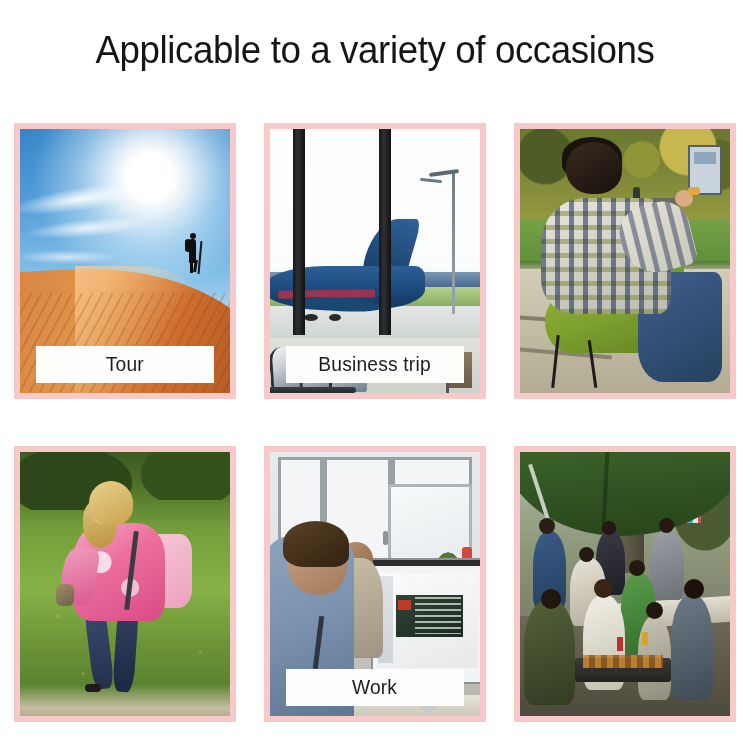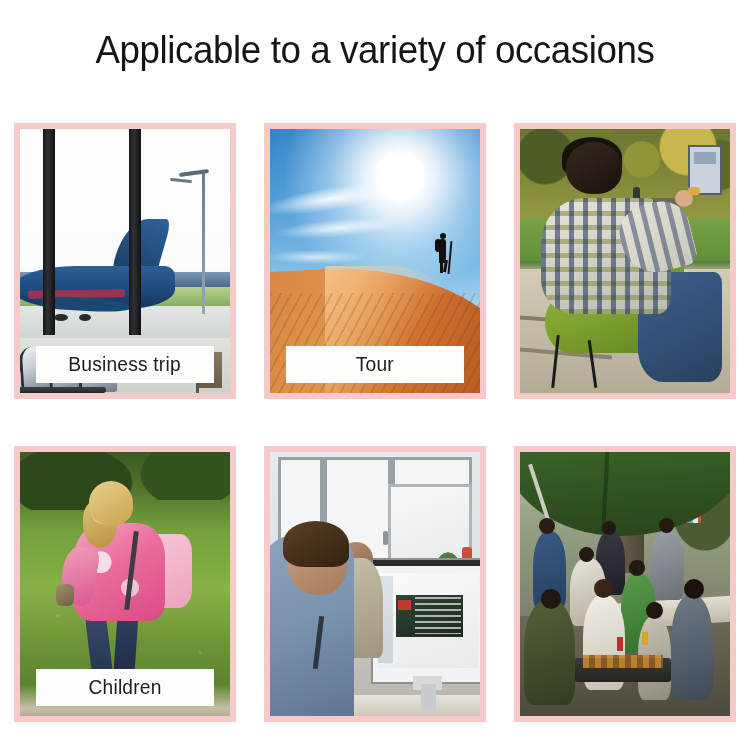--- a/index.html
+++ b/index.html
@@ -319,20 +319,42 @@
 <body>
 
 <div class="page">
 
   <div class="page-title">Applicable to a variety of occasions</div>
 
   <div class="grid">
 
     <div class="card">
       <div class="photo">
+        <div class="layer sky-tour"></div>
+        <div class="layer cloud-a"></div>
+        <div class="layer cloud-b"></div>
+        <div class="layer cloud-c"></div>
+        <div class="layer dune-far"></div>
+        <div class="layer dune-shadow"></div>
+        <div class="layer dune-main"></div>
+        <div class="layer dune-crest"></div>
+        <div class="layer ripples"></div>
+        <div class="layer hiker">
+          <span class="pack"></span><span class="pack2"></span>
+          <span class="head"></span><span class="body"></span>
+          <span class="leg1"></span><span class="leg2"></span><span class="pole"></span>
+        </div>
+        <div class="label-box">
+          <span>Tour</span>
+        </div>
+      </div>
+    </div>
+
+    <div class="card">
+      <div class="photo">
         <div class="layer airport-bg"></div>
         <div class="layer tarmac-horizon"></div>
         <div class="layer grass-strip"></div>
         <div class="layer runway"></div>
         <div class="layer apron"></div>
         <div class="layer plane-tail"></div>
         <div class="layer plane-body"></div>
         <div class="layer plane-stripe"></div>
         <div class="layer plane-wing"></div>
         <div class="layer plane-gear1"></div>
@@ -351,42 +373,20 @@
         <div class="layer post-right"></div>
         <div class="layer post-right-leg"></div>
         <div class="label-box">
           <span>Business trip</span>
         </div>
       </div>
     </div>
 
     <div class="card">
       <div class="photo">
-        <div class="layer sky-tour"></div>
-        <div class="layer cloud-a"></div>
-        <div class="layer cloud-b"></div>
-        <div class="layer cloud-c"></div>
-        <div class="layer dune-far"></div>
-        <div class="layer dune-shadow"></div>
-        <div class="layer dune-main"></div>
-        <div class="layer dune-crest"></div>
-        <div class="layer ripples"></div>
-        <div class="layer hiker">
-          <span class="pack"></span><span class="pack2"></span>
-          <span class="head"></span><span class="body"></span>
-          <span class="leg1"></span><span class="leg2"></span><span class="pole"></span>
-        </div>
-        <div class="label-box">
-          <span>Tour</span>
-        </div>
-      </div>
-    </div>
-
-    <div class="card">
-      <div class="photo">
         <div class="layer park-sky"></div>
         <div class="layer trees"></div>
         <div class="layer lawn"></div>
         <div class="layer lawn-edge"></div>
         <div class="layer path"></div>
         <div class="layer path-line"></div>
         <div class="layer path-line2"></div>
         <div class="layer sign-board">
             <i></i>
           </div>
@@ -417,23 +417,20 @@
         <div class="layer girl-leg1"></div>
         <div class="layer girl-leg2"></div>
         <div class="layer girl-shoe"></div>
         <div class="layer girl-coat"></div>
         <div class="layer girl-arm"></div>
         <div class="layer girl-glove"></div>
         <div class="layer girl-strap"></div>
         <div class="layer girl-hair2"></div>
         <div class="layer girl-face"></div>
         <div class="layer girl-hair"></div>
-        <div class="label-box">
-          <span>Children</span>
-        </div>
       </div>
     </div>
 
     <div class="card">
       <div class="photo">
         <div class="layer office-bg"></div>
         <div class="layer win-frame"></div>
         <div class="layer win-div1"></div>
         <div class="layer win-div2"></div>
         <div class="layer win-sash"></div>
@@ -450,20 +447,23 @@
         <div class="layer mon-lines"></div>
         <div class="layer mon-base"></div>
         <div class="layer mon-stand"></div>
         <div class="layer person-back-head"></div>
         <div class="layer person-back"></div>
         <div class="layer red-item"></div>
         <div class="layer person-front"></div>
         <div class="layer person-lanyard"></div>
         <div class="layer person-head"></div>
         <div class="layer person-hair"></div>
+        <div class="label-box">
+          <span>Work</span>
+        </div>
       </div>
     </div>
 
     <div class="card">
       <div class="photo">
         <div class="layer picnic-bg"></div>
         <div class="layer foliage-r"></div>
         <div class="layer tree-trunk"></div>
         <div class="layer ground"></div>
         <div class="layer table-long"></div>

